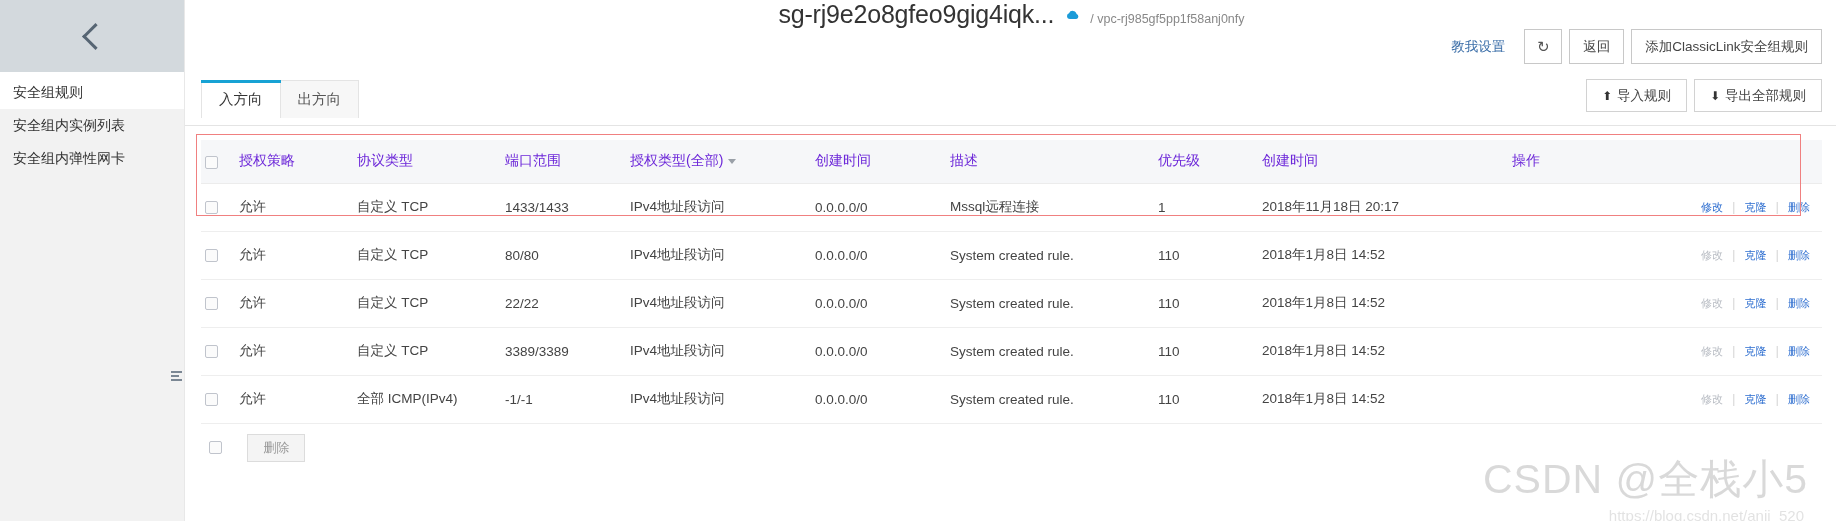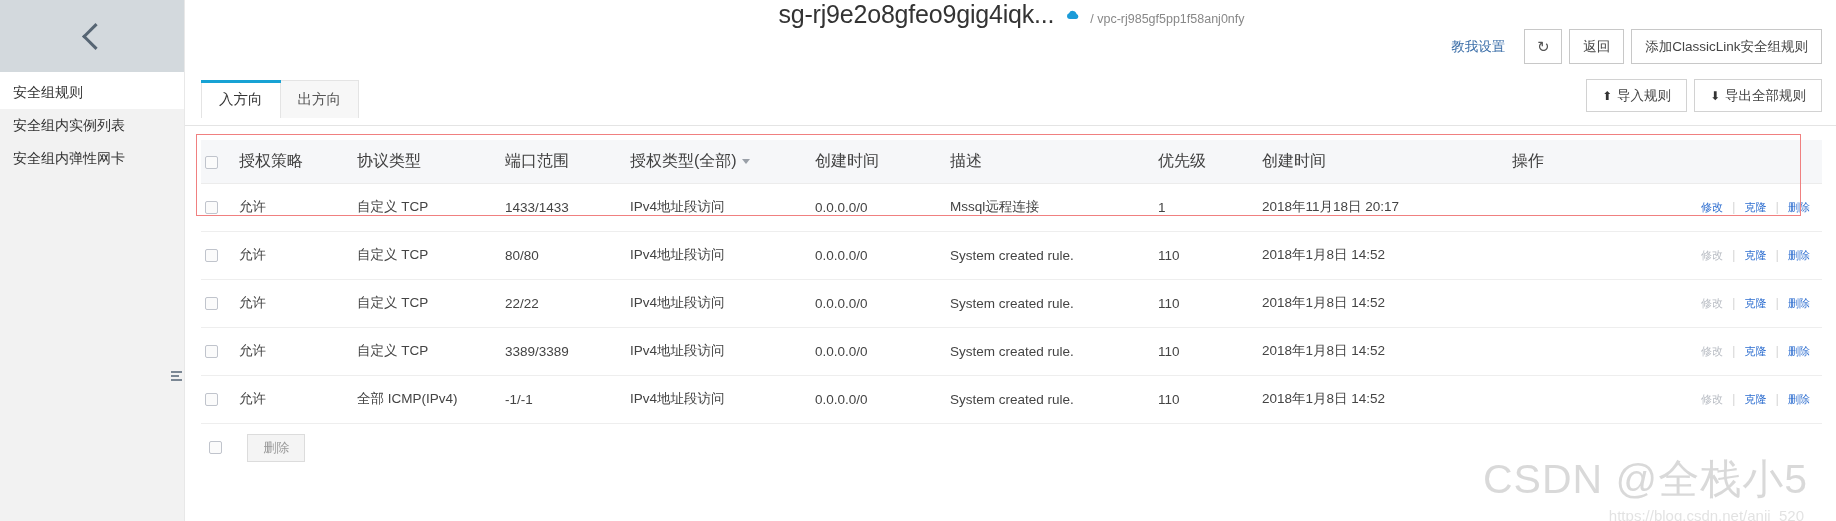--- a/index.html
+++ b/index.html
@@ -216,26 +216,26 @@
     z-index: 3;
   }
   table.rules {
     width: 100%;
     border-collapse: collapse;
     table-layout: fixed;
     font-size: 13.5px;
   }
   table.rules thead th {
     background: #f6f7f9;
-    color: #404040;
+    color: #6d28d9;
     font-weight: normal;
     text-align: left;
     height: 43px;
     padding: 0 4px;
-    font-size: 16px;
+    font-size: 14px;
     border-bottom: 1px solid #ececec;
     white-space: nowrap;
   }
   table.rules tbody td {
     height: 48px;
     padding: 0 4px;
     color: #444;
     border-bottom: 1px solid #eeeeee;
     white-space: nowrap;
     overflow: hidden;

